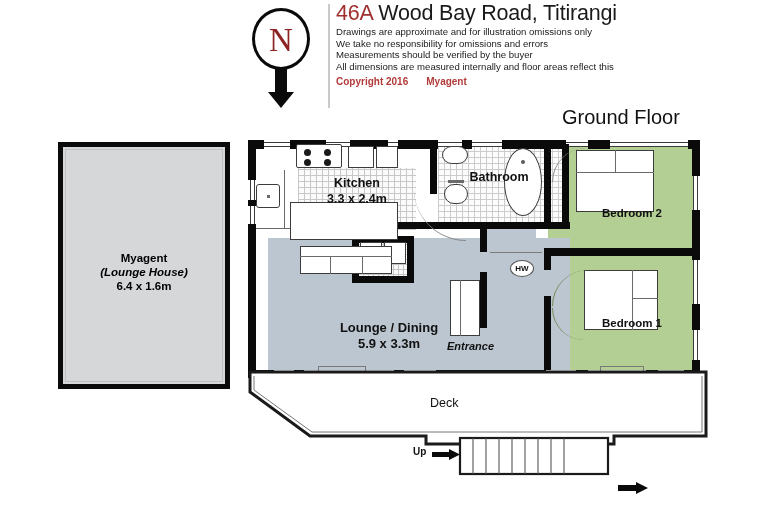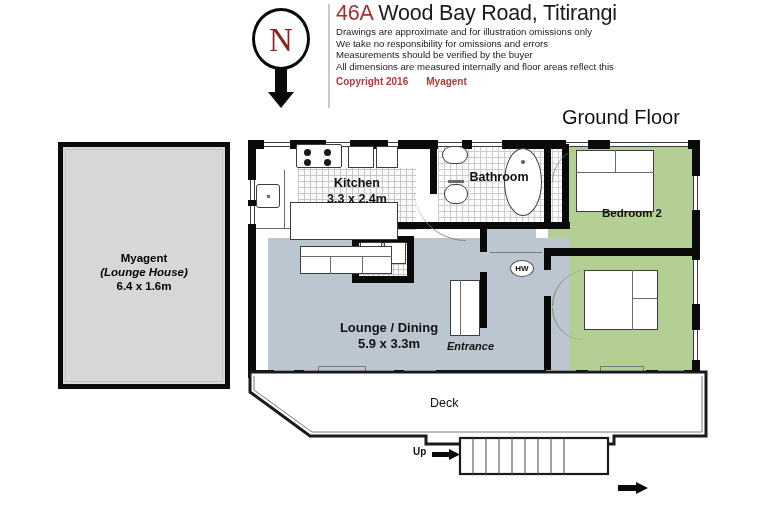--- a/index.html
+++ b/index.html
@@ -523,20 +523,21 @@
       <div>Lounge / Dining</div>
       <div>5.9 x 3.3m</div>
     </div>
     <div id="lbl-entrance">Entrance</div>
 
     <div class="room-label" id="lbl-bed2">
       <div>Bedroom 2</div>
     </div>
 
     <div class="room-label" id="lbl-bed1">
+      <div>Bedroom 1</div>
     </div>
   </div>
 
   <svg id="deck-svg" viewBox="0 0 460 86">
     <polygon points="2,2 458,2 458,66 366,66 366,74 178,74 178,66 62,66 2,22" fill="#ffffff" stroke="#1a1a1a" stroke-width="3"></polygon>
     <polyline points="6,6 6,20 64,62 454,62 454,6" fill="none" stroke="#777777" stroke-width="1"></polyline>
   </svg>
 
   <div id="lbl-deck">Deck</div>
 

